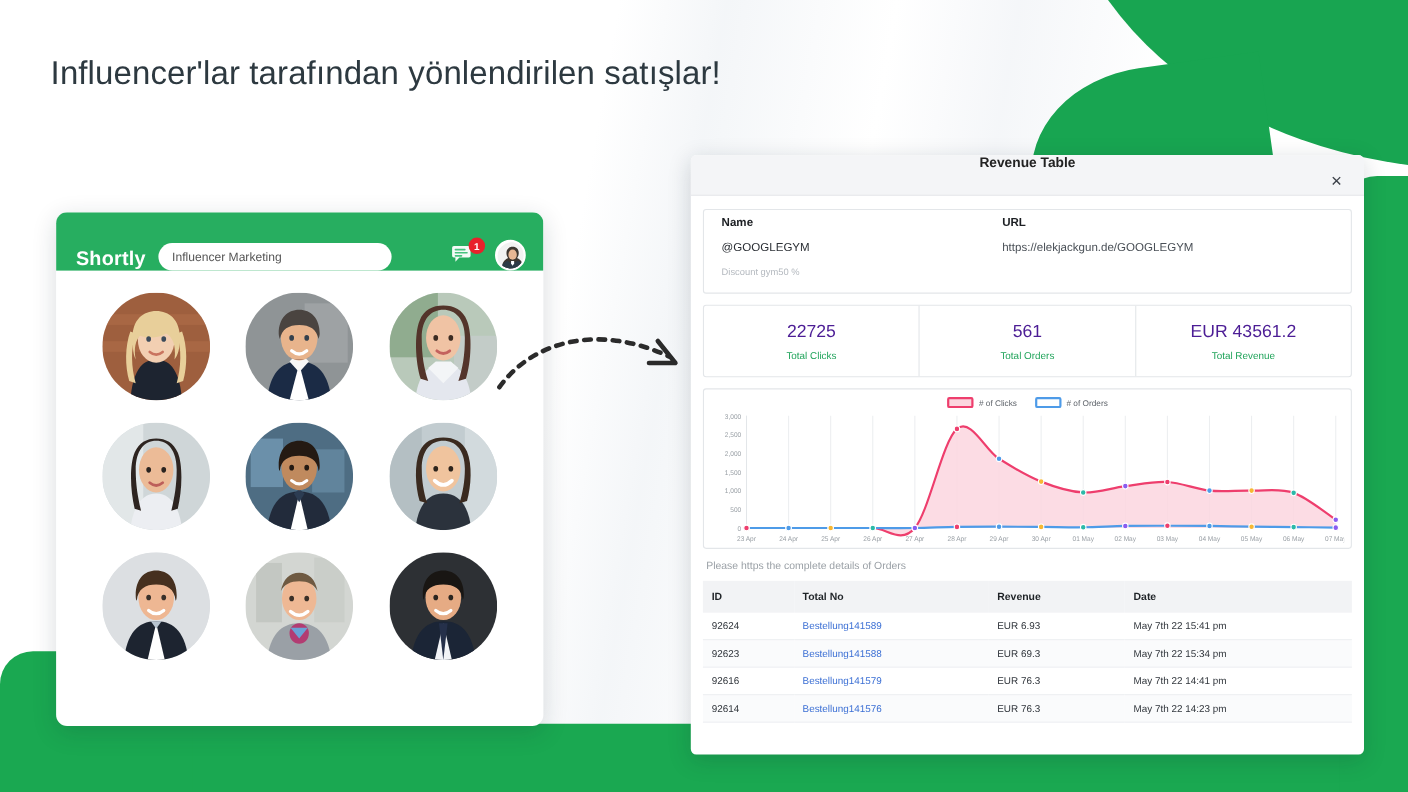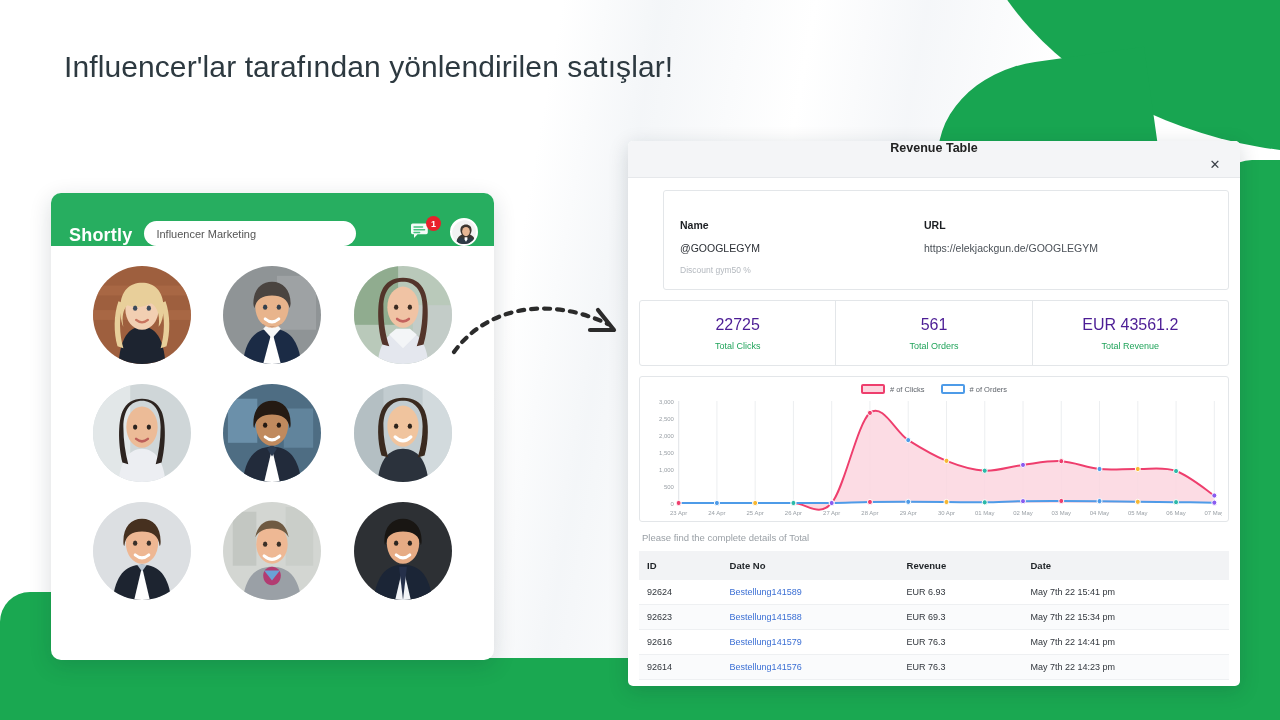--- a/index.html
+++ b/index.html
@@ -50,21 +50,21 @@
   }
   .blob-right-edge {
     position: absolute; right: 0; bottom: 0;
     width: 62px; height: 560px;
     background: #1AA851;
     border-top-left-radius: 34px;
   }
 
   
   .headline {
-    position: absolute; left: 64px; top: 50px;
+    position: absolute; left: 46px; top: 50px;
     font-size: 30px; color: #2d3940; letter-spacing: .1px;
     white-space: nowrap;
   }
 
   
   .left-card {
     position: absolute; left: 51px; top: 193px;
     width: 443px; height: 467px;
     background: #ffffff;
     border-radius: 10px;
@@ -131,23 +131,22 @@
   .panel-title { font-size: 12.5px; color: #222; font-weight: 600; }
   .panel-close {
     margin-left: auto; width: 18px; height: 18px;
     display: flex; align-items: center; justify-content: center;
     color: #3c4149; font-size: 13px; cursor: pointer;
   }
   .panel-body { padding: 12px 11px 0 11px; flex: 1; overflow: hidden; }
 
   .info-box {
     border: 1px solid #e3e6e9; border-radius: 3px;
-    padding: 28px 16px 14px 16px;
+    padding: 5px 16px 14px 16px;
     display: flex;
-    margin-left: 24px;
   }
   .info-col { flex: 1; }
   .info-col.second { flex: 1.18; }
   .info-label { font-size: 10.5px; font-weight: 700; color: #1c1f23; margin-bottom: 11px; }
   .info-value { font-size: 10.5px; color: #2b2f35; margin-bottom: 11px; }
   .info-value.link { color: #4a5057; }
   .info-sub { font-size: 8.5px; color: #b4b9bf; }
 
   .stats {
     display: flex; margin-top: 10px;
@@ -487,27 +486,27 @@
             <text x="352.85714285714283" y="120" text-anchor="middle" font-size="6.2" fill="#9aa0a6" font-family="&quot;Liberation Sans&quot;, sans-serif">01 May</text>
             <text x="392.7142857142857" y="120" text-anchor="middle" font-size="6.2" fill="#9aa0a6" font-family="&quot;Liberation Sans&quot;, sans-serif">02 May</text>
             <text x="432.57142857142856" y="120" text-anchor="middle" font-size="6.2" fill="#9aa0a6" font-family="&quot;Liberation Sans&quot;, sans-serif">03 May</text>
             <text x="472.42857142857144" y="120" text-anchor="middle" font-size="6.2" fill="#9aa0a6" font-family="&quot;Liberation Sans&quot;, sans-serif">04 May</text>
             <text x="512.2857142857142" y="120" text-anchor="middle" font-size="6.2" fill="#9aa0a6" font-family="&quot;Liberation Sans&quot;, sans-serif">05 May</text>
             <text x="552.1428571428571" y="120" text-anchor="middle" font-size="6.2" fill="#9aa0a6" font-family="&quot;Liberation Sans&quot;, sans-serif">06 May</text>
             <text x="592" y="120" text-anchor="middle" font-size="6.2" fill="#9aa0a6" font-family="&quot;Liberation Sans&quot;, sans-serif">07 May</text>
           </svg>
       </div>
 
-      <div class="note">Please find the complete details of Total</div>
+      <div class="note">Please https the complete details of Orders</div>
 
       <table class="orders">
         <thead>
           <tr>
             <th class="col-id">ID</th>
-            <th class="col-ord">Date No</th>
+            <th class="col-ord">Total No</th>
             <th class="col-rev">Revenue</th>
             <th class="col-date">Date</th>
           </tr>
         </thead>
         <tbody id="orders-body">
             <tr>
               <td class="col-id">92624</td>
               <td class="col-ord order-no"><a href="#">Bestellung141589</a></td>
               <td class="col-rev">EUR 6.93</td>
               <td class="col-date">May 7th 22 15:41 pm</td>

